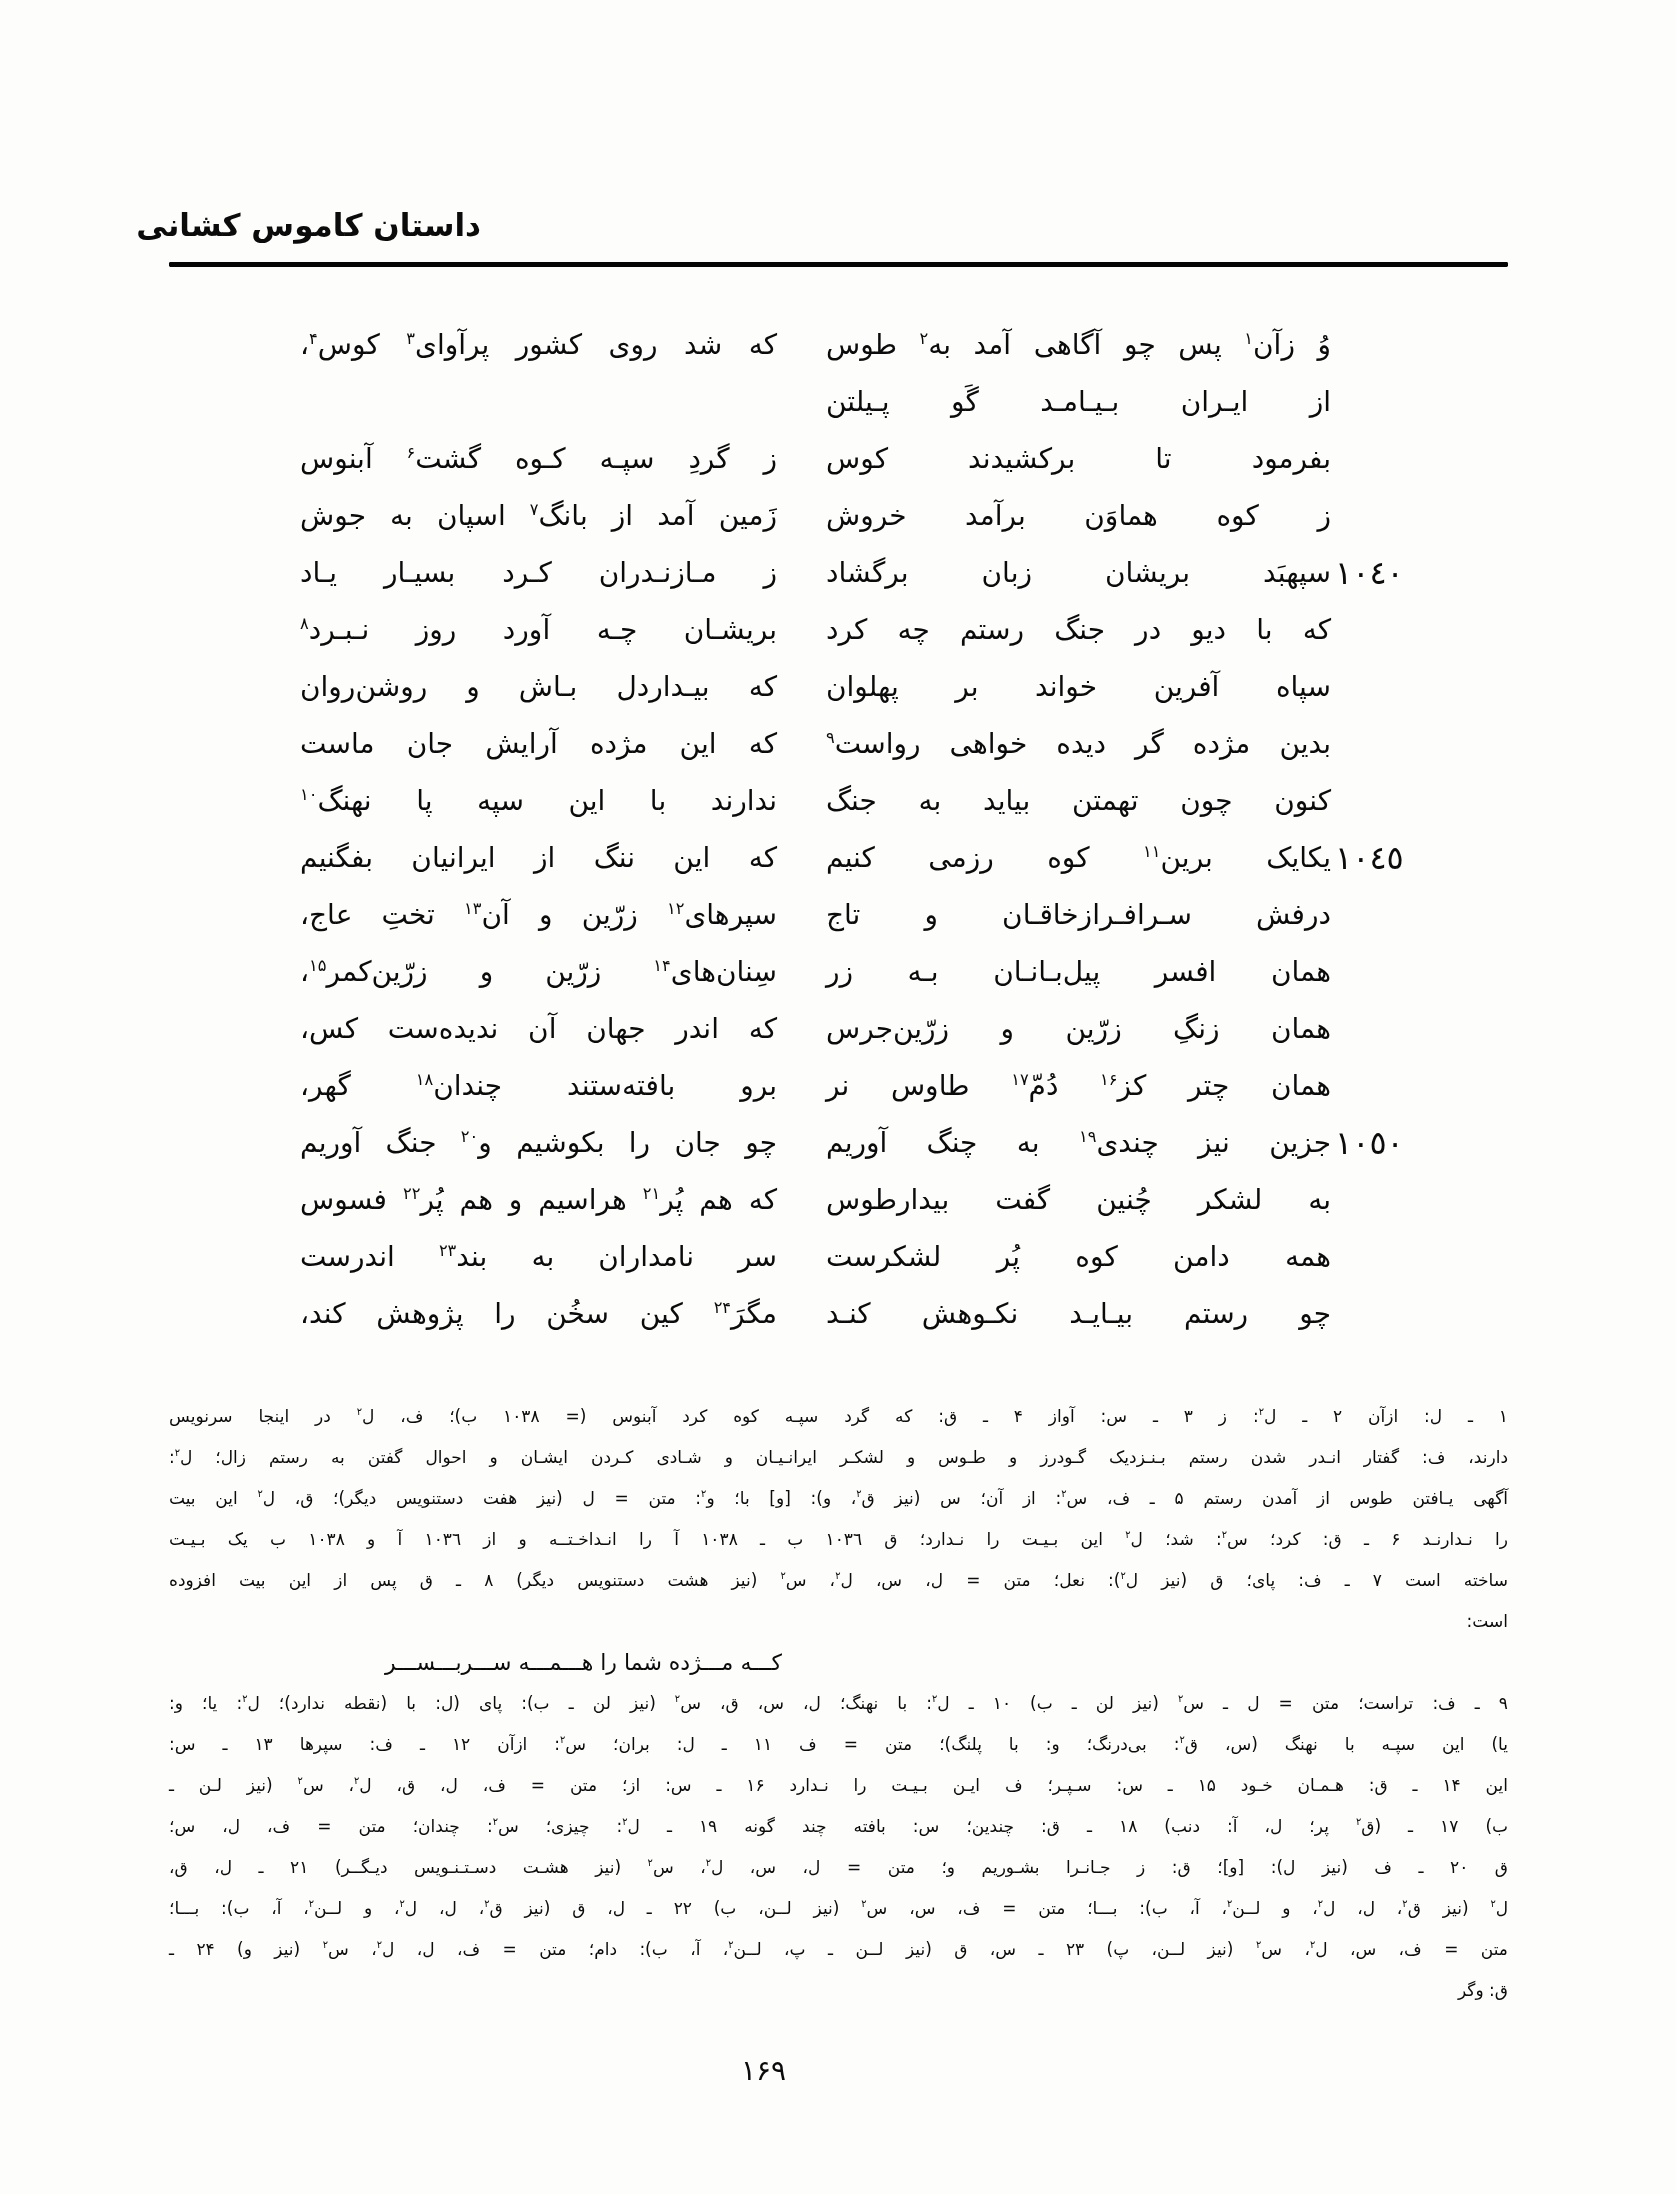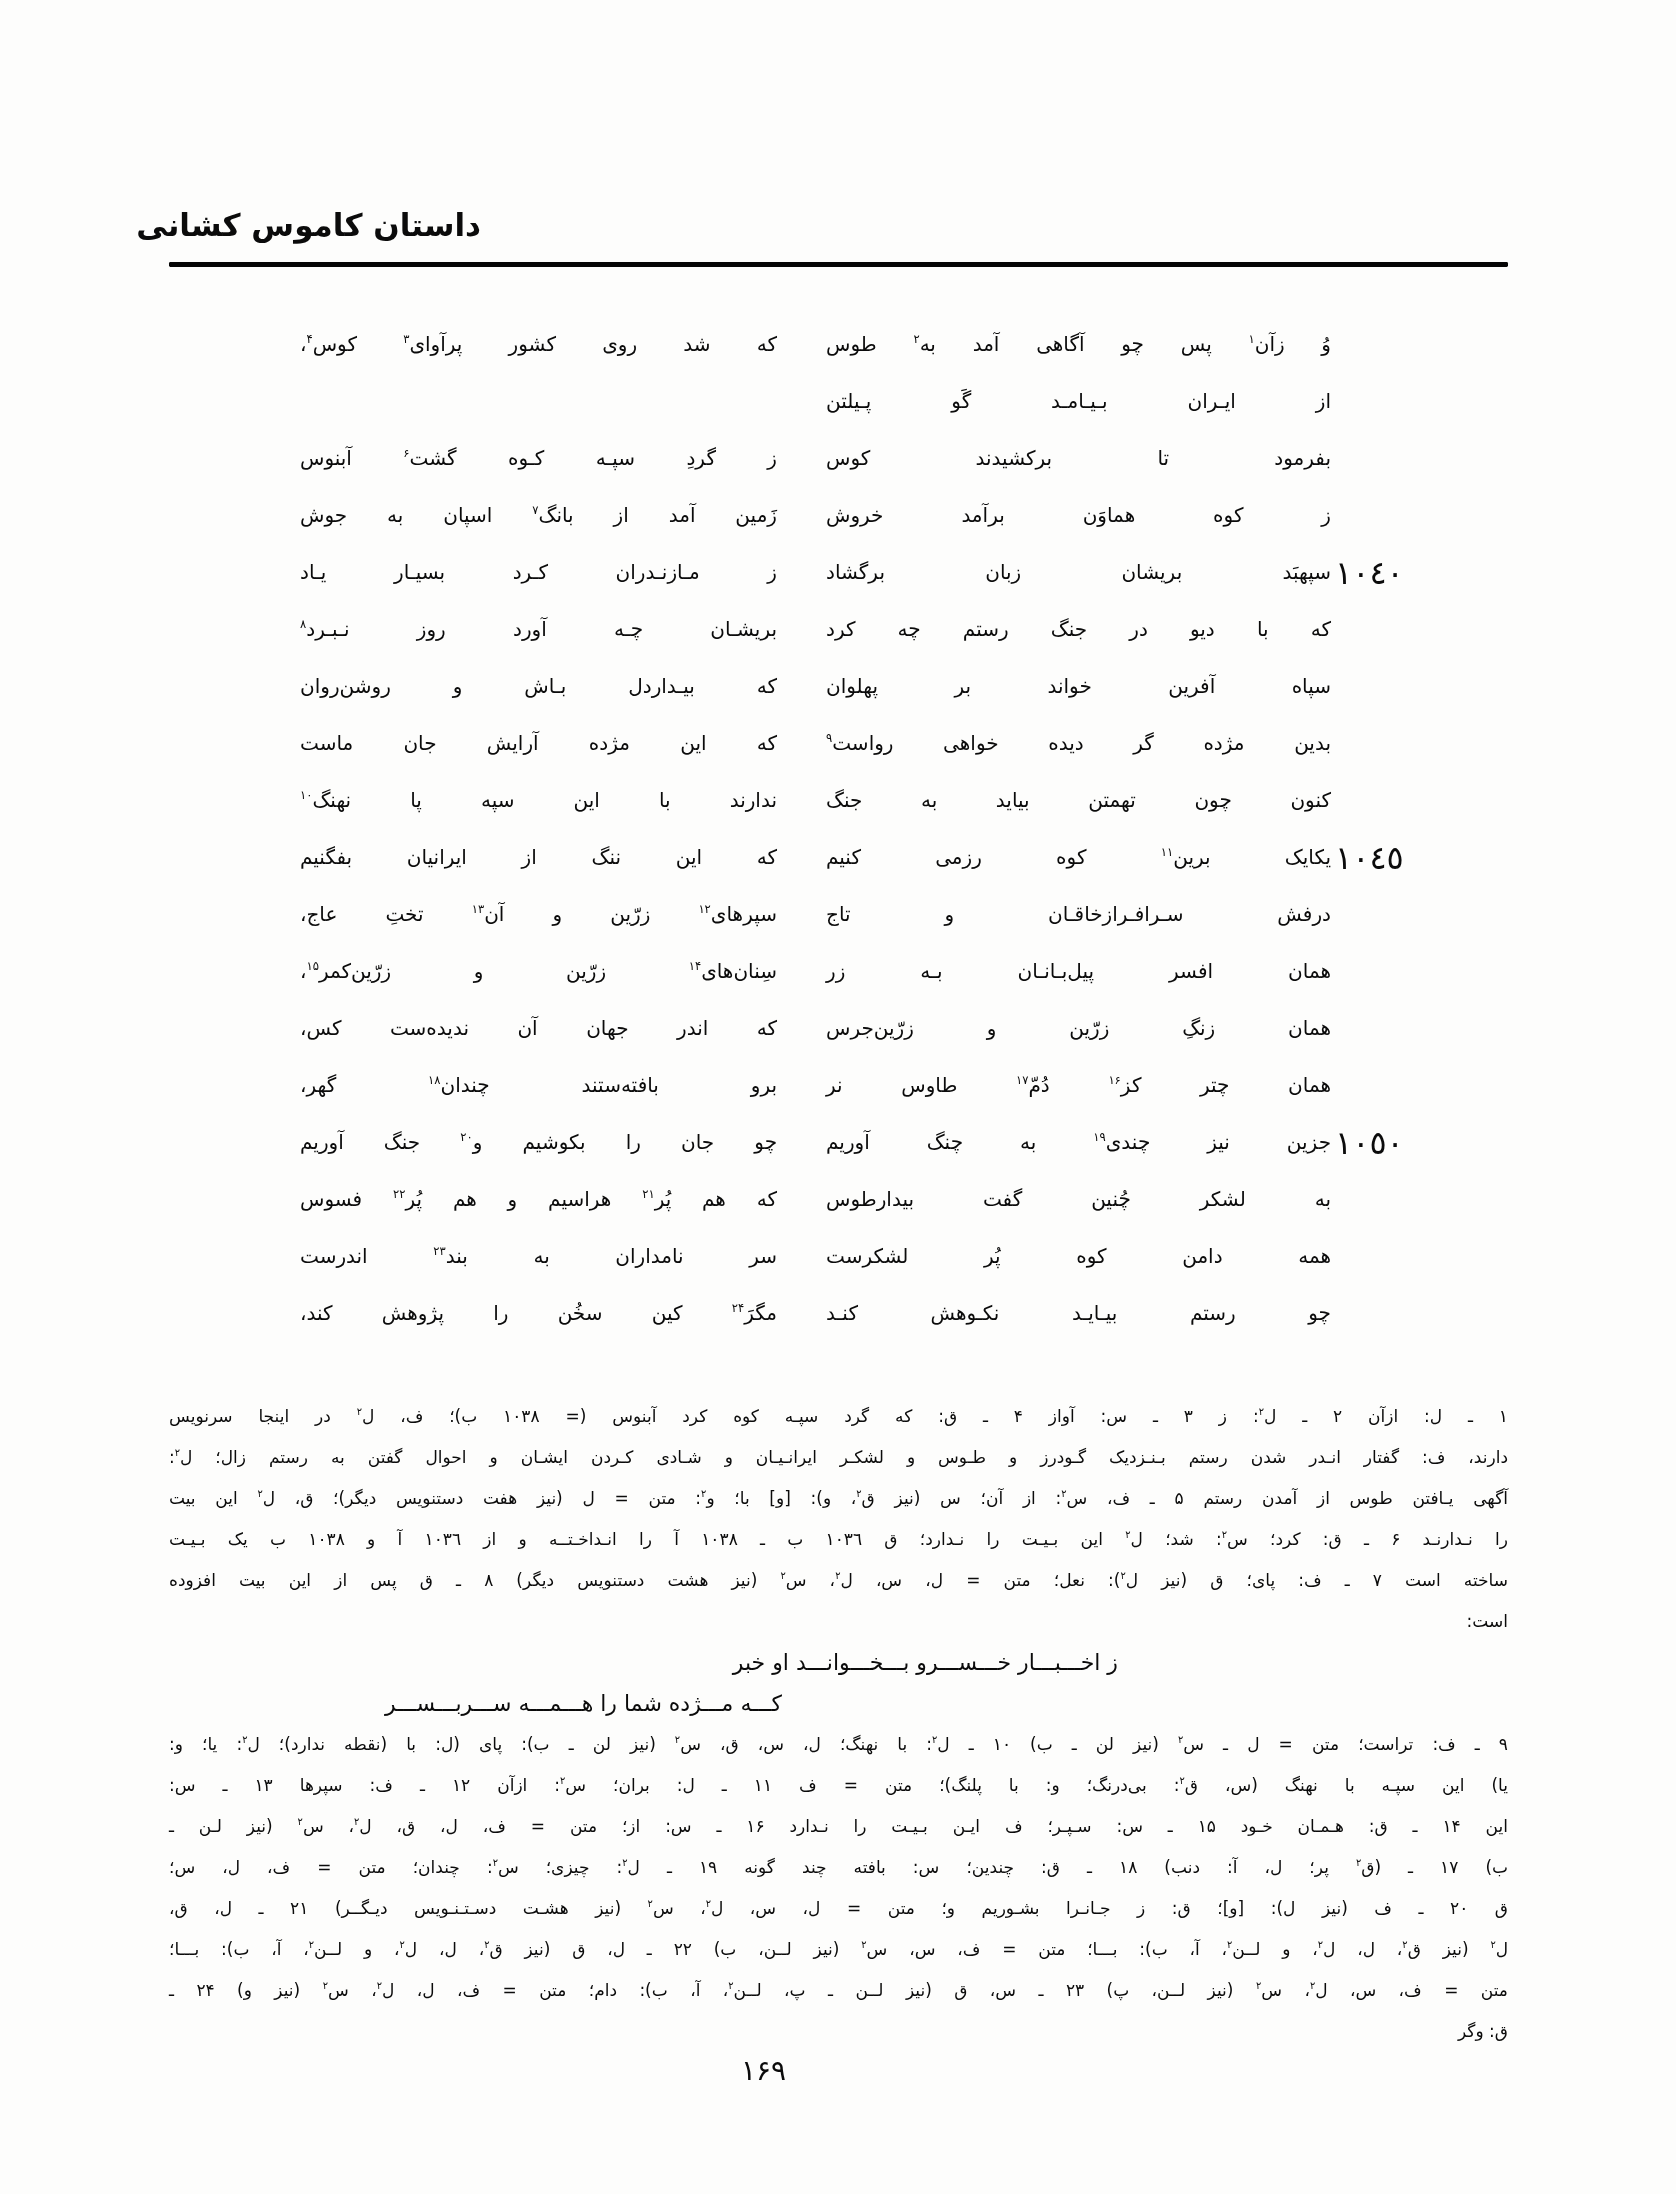--- a/index.html
+++ b/index.html
@@ -22,21 +22,21 @@
   }
 
   
   .poem{position:absolute;top:316px;right:265px;width:1115px;}
   .verse-row{display:flex;height:57px;align-items:center;}
   .v-num{
     width:81px;flex:0 0 81px;font-size:32px;text-align:left;
     padding-left:4px;box-sizing:border-box;white-space:nowrap;
   }
   .hemistich{
-    font-size:20px;line-height:57px;white-space:nowrap;
+    font-size:28px;line-height:57px;white-space:nowrap;
     text-align:justify;text-align-last:justify;
   }
   .h-a{width:505px;flex:0 0 505px;}
   .v-gap{width:49px;flex:0 0 49px;}
   .h-b{width:477px;flex:0 0 477px;}
   sup{font-size:0.58em;vertical-align:super;line-height:0;}
 
   
   .footnotes{position:absolute;top:1396px;left:169px;width:1339px;}
   .fn-line{
@@ -174,21 +174,20 @@
     </div>
   </div>
 
   <div class="footnotes">
     <div class="fn-line">۱ ـ ل: ازآن  ۲ ـ ل<sup>۲</sup>: ز  ۳ ـ س: آواز  ۴ ـ ق: که گرد سپـه کوه کرد آبنوس (= ١٠٣٨ ب)؛ ف، ل<sup>۲</sup> در اینجا سرنویس</div>
     <div class="fn-line">دارند، ف: گفتار انـدر شدن رستم بـنـزدیک گـودرز و طـوس و لشکـر ایرانـیـان و شـادی کـردن ایشـان و احوال گفتن به رستم زال؛ ل<sup>۲</sup>:</div>
     <div class="fn-line">آگهی یـافتن طوس از آمدن رستم  ۵ ـ ف، س<sup>۲</sup>: از آن؛ س (نیز ق<sup>۲</sup>، و): [و] با؛ و<sup>۲</sup>: متن = ل (نیز هفت دستنویس دیگر)؛ ق، ل<sup>۲</sup> این بیت</div>
     <div class="fn-line">را نـدارنـد  ۶ ـ ق: کرد؛ س<sup>۲</sup>: شد؛ ل<sup>۲</sup> این بـیـت را نـدارد؛ ق ١٠٣٦ ب ـ ١٠٣٨ آ را انـداخـتــه و از ١٠٣٦ آ و ١٠٣٨ ب یک بـیـت</div>
     <div class="fn-line">ساخته است  ۷ ـ ف: پای؛ ق (نیز ل<sup>۲</sup>): نعل؛ متن = ل، س، ل<sup>۲</sup>، س<sup>۲</sup> (نیز هشت دستنویس دیگر)  ۸ ـ ق پس از این بیت افزوده</div>
     <div class="fn-line short">است:</div>
-    <div class="fn-verse v1">ز اخـــبـــار خـــســـرو بـــخـــوانـــد او خبر</div>
     <div class="fn-verse v2">کـــه مـــژده شما را هـــمـــه ســـربـــســـر</div>
     <div class="fn-line">۹ ـ ف: تراست؛ متن = ل ـ س<sup>۲</sup> (نیز لن ـ ب)  ۱۰ ـ ل<sup>۲</sup>: با نهنگ؛ ل، س، ق، س<sup>۲</sup> (نیز لن ـ ب): پای (ل: با (نقطه ندارد)؛ ل<sup>۲</sup>: یا؛ و:</div>
     <div class="fn-line">یا) این سپـه با نهنگ (س، ق<sup>۲</sup>: بی‌درنگ؛ و: با پلنگ)؛ متن = ف  ۱۱ ـ ل: بران؛ س<sup>۲</sup>: ازآن  ۱۲ ـ ف: سپرها  ۱۳ ـ س:</div>
     <div class="fn-line">این  ۱۴ ـ ق: هـمـان خـود  ۱۵ ـ س: سـپـر؛ ف ایـن بـیـت را نـدارد  ۱۶ ـ س: از؛ متن = ف، ل، ق، ل<sup>۲</sup>، س<sup>۲</sup> (نیز لـن ـ</div>
     <div class="fn-line">ب)  ۱۷ ـ (ق<sup>۲</sup> پر؛ ل، آ: دنب)  ۱۸ ـ ق: چندین؛ س: بافته چند گونه  ۱۹ ـ ل<sup>۲</sup>: چیزی؛ س<sup>۲</sup>: چندان؛ متن = ف، ل، س؛</div>
     <div class="fn-line">ق  ۲۰ ـ ف (نیز ل): [و]؛ ق: ز جـانـرا بشـوریم و؛ متن = ل، س، ل<sup>۲</sup>، س<sup>۲</sup> (نیز هشـت دسـتـنـویس دیـگــر)  ۲۱ ـ ل، ق،</div>
     <div class="fn-line">ل<sup>۲</sup> (نیز ق<sup>۲</sup>، ل، ل<sup>۲</sup>، و لــن<sup>۲</sup>، آ، ب): بـــا؛ متن = ف، س، س<sup>۲</sup> (نیز لــن، ب)  ۲۲ ـ ل، ق (نیز ق<sup>۲</sup>، ل، ل<sup>۲</sup>، و لــن<sup>۲</sup>، آ، ب): بـــا؛</div>
     <div class="fn-line">متن = ف، س، ل<sup>۲</sup>، س<sup>۲</sup> (نیز لــن، پ)  ۲۳ ـ س، ق (نیز لــن ـ پ، لــن<sup>۲</sup>، آ، ب): دام؛ متن = ف، ل، ل<sup>۲</sup>، س<sup>۲</sup> (نیز و)  ۲۴ ـ</div>
     <div class="fn-line short">ق: وگر</div>
   </div>

